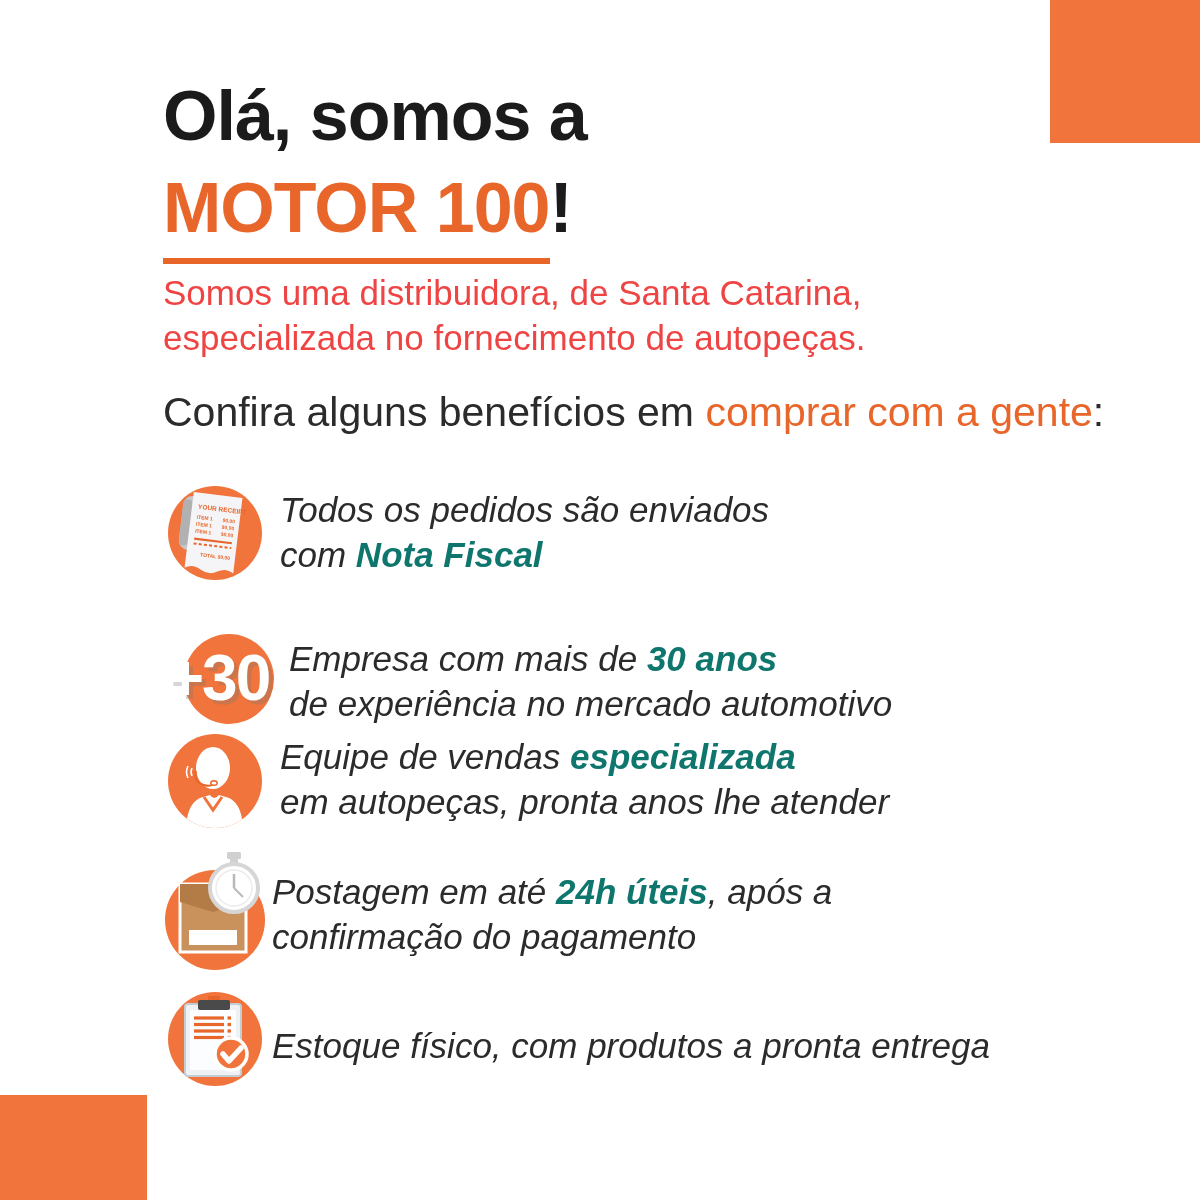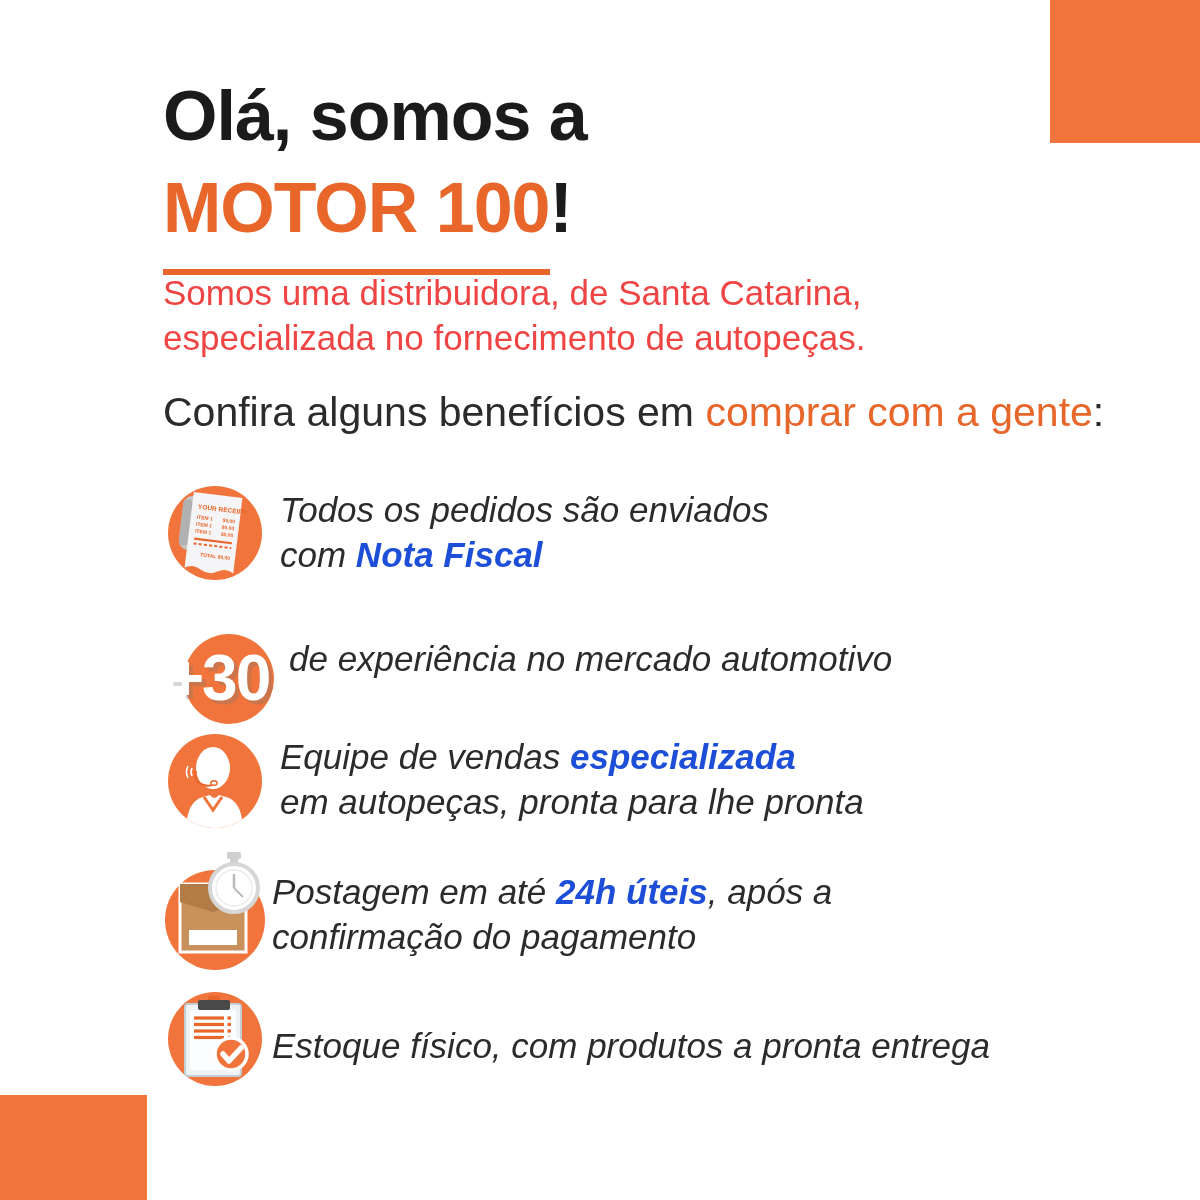--- a/index.html
+++ b/index.html
@@ -12,38 +12,38 @@
     color:#2b2b2b;
   }
   
   .sq-tr{position:absolute;left:1050px;top:0;width:150px;height:143px;background:#F0743B;}
   .sq-bl{position:absolute;left:0;top:1095px;width:147px;height:105px;background:#F0743B;}
 
   
   .title{position:absolute;left:163px;top:72px;line-height:88px;font-weight:700;letter-spacing:-1px;}
   .t1{font-size:70px;color:#1b1b1b;}
   .t2{font-size:70px;margin-top:4px;}
-  .brand{color:#E8662A;border-bottom:6px solid #E8662A;padding-bottom:22px;}
+  .brand{color:#E8662A;border-bottom:6px solid #E8662A;padding-bottom:11px;}
   .bang{color:#1b1b1b;}
 
   
   .intro{position:absolute;left:163px;top:270px;margin:0;font-size:35px;line-height:45px;color:#ef4444;}
   .cta{position:absolute;left:163px;top:390px;margin:0;font-size:41px;line-height:45px;color:#2b2b2b;}
   .hl{color:#E8662A;}
 
   
   .benefit{position:absolute;left:0;width:1200px;}
   .b1{top:483px;height:112px;}
   .b2{top:630px;height:102px;margin-left:21px;}
   .b3{top:731px;height:102px;}
   .b4{top:848px;height:126px;}
   .b5{top:987px;height:106px;}
   .bicon{position:absolute;}
   .b-text{position:absolute;font-size:35px;line-height:45px;color:#2b2b2b;font-style:italic;}
-  .em{color:#1d4ed8;font-weight:700;}
+  .em{color:#0f766e;font-weight:700;}
 
   
   .plus30{position:absolute;left:131px;top:0;width:132px;height:100px;}
   .p30-circle{position:absolute;left:32px;top:4px;width:90px;height:90px;border-radius:50%;background:#F0743B;}
   .p30-label{position:absolute;left:0;top:0;width:132px;height:100px;text-align:center;line-height:97px;
              font-size:64px;font-weight:700;color:#fff;letter-spacing:-2px;
              text-shadow:4px 4px 0 rgba(120,120,120,0.30);}
   svg text{font-family:"Liberation Sans", sans-serif;}
 </style>
 </head>
@@ -90,20 +90,21 @@
       <div><span>com </span><span class="em">Nota Fiscal</span><span></span></div>
     </div>
   </div>
 
   <div class="benefit b2">
     <div class="plus30">
       <div class="p30-circle"></div>
       <div class="p30-label">+30</div>
     </div>
     <div class="b-text" style="left:268px;top:6px;">
+      <div><span>Empresa com mais de </span><span class="em">30 anos</span><span></span></div>
       <div><span>de experiência no mercado automotivo</span><span class="em"></span><span></span></div>
     </div>
   </div>
 
   <div class="benefit b3">
     <svg class="bicon" style="left:165px;top:0;" width="100" height="100" viewBox="0 0 100 100">
       <defs>
           <clipPath id="hclip">
             <circle cx="50" cy="50" r="47"></circle>
           </clipPath>
@@ -114,21 +115,21 @@
         <path d="M21,98 q1,-28 17,-32 l7,-2 q4,6 9,0 l7,2 q16,4 17,32 z" fill="#fff"></path>
         <path d="M39,66 l9,13 9,-13" stroke="#F0743B" stroke-width="3" fill="none"></path>
         <path d="M31,40 q-3,11 8,14 q6,2 9,-1" stroke="#E8662A" stroke-width="2" fill="none"></path>
         <ellipse cx="49" cy="52" rx="3.2" ry="2.2" fill="#fff" stroke="#E8662A" stroke-width="1.4"></ellipse>
         <path d="M27,37 q-2,4 0,8" stroke="#fff" stroke-width="1.6" fill="none"></path>
         <path d="M23,35 q-3,6 0,12" stroke="#fff" stroke-width="1.6" fill="none"></path>
       </g>
     </svg>
     <div class="b-text" style="left:280px;top:3px;">
       <div><span>Equipe de vendas </span><span class="em">especializada</span><span></span></div>
-      <div><span>em autopeças, pronta para lhe pronta</span><span class="em"></span><span></span></div>
+      <div><span>em autopeças, pronta anos lhe atender</span><span class="em"></span><span></span></div>
     </div>
   </div>
 
   <div class="benefit b4">
     <svg class="bicon" style="left:160px;top:0;" width="110" height="126" viewBox="0 0 110 126">
       <circle cx="55" cy="72" r="50" fill="#F0743B"></circle>
       <rect x="20" y="36" width="66" height="68" fill="#C9915C" stroke="#fff" stroke-width="3"></rect>
       <path d="M20,36 H86 V54 L53,64 20,54 z" fill="#B37C46"></path>
       <rect x="29" y="82" width="48" height="15" fill="#fff"></rect>
       <rect x="67" y="4" width="14" height="7" rx="1.5" fill="#d0d0d0"></rect>

